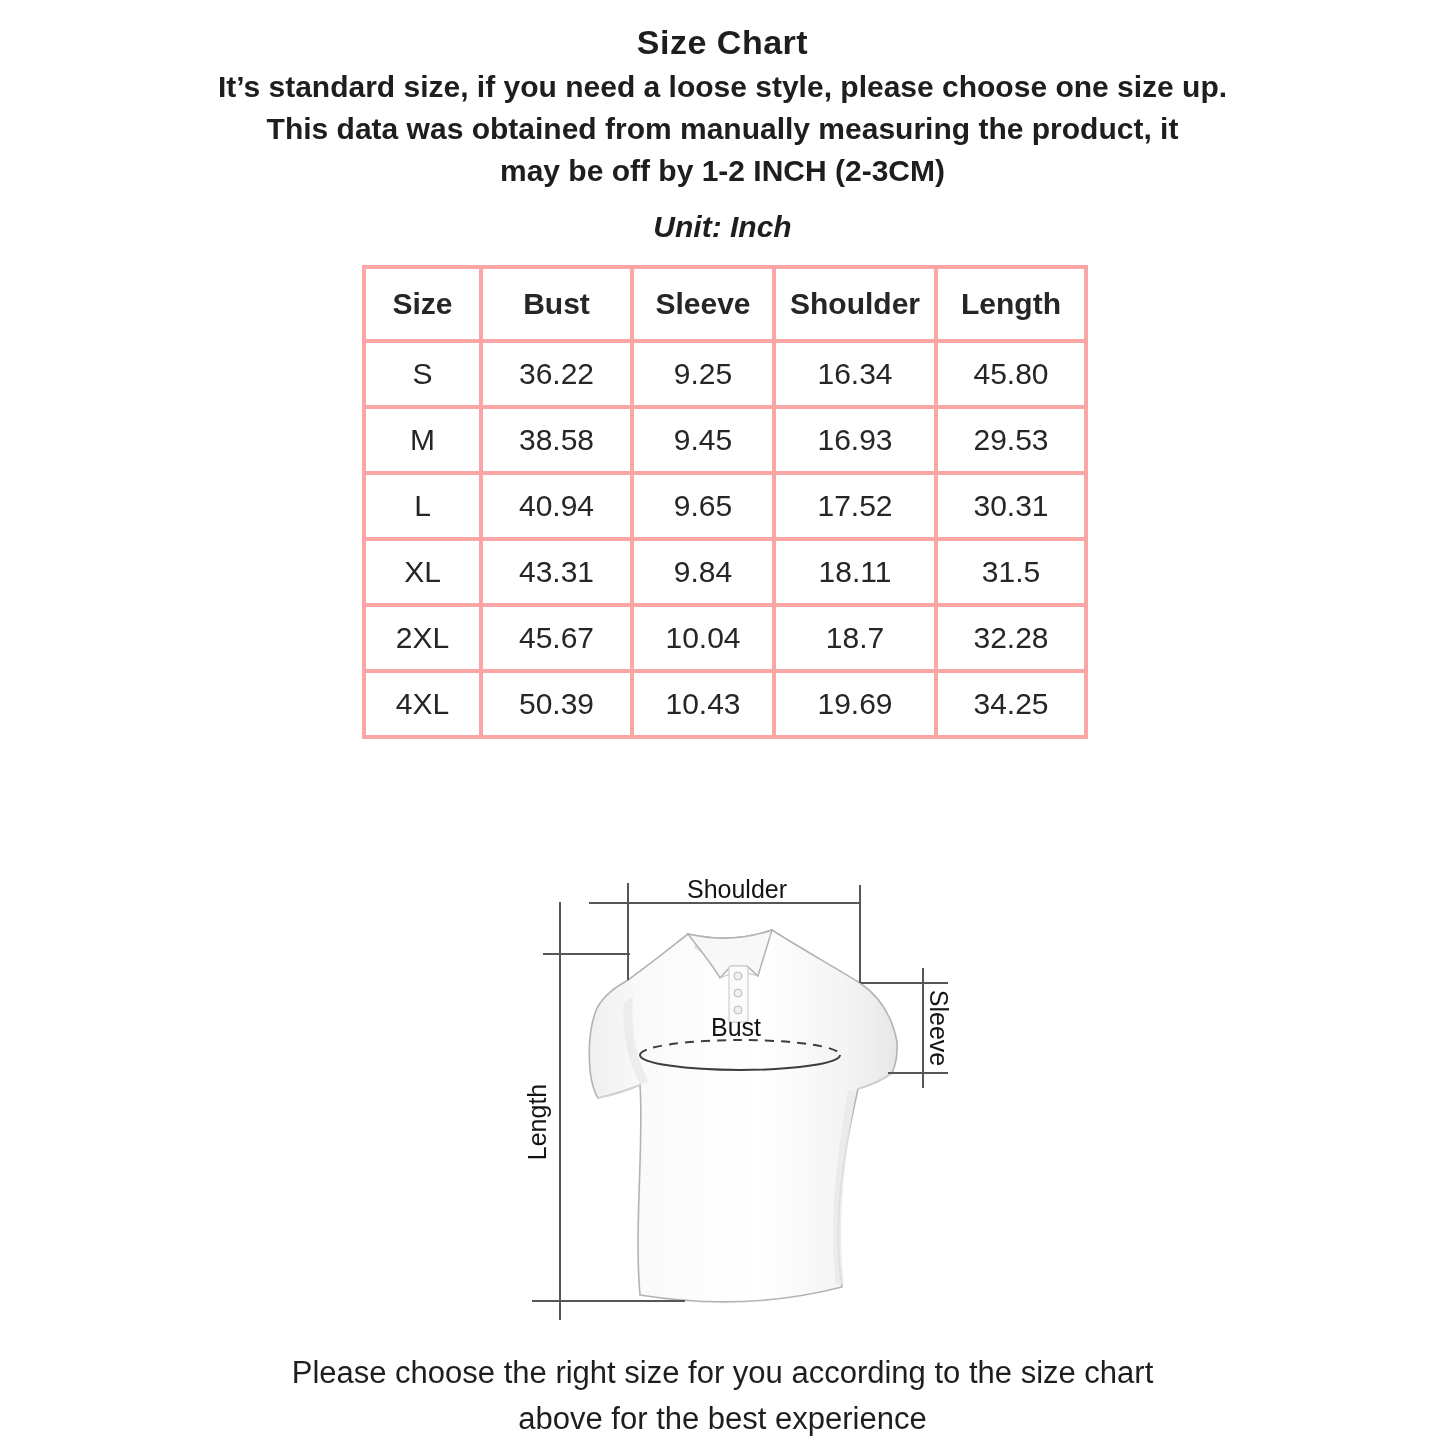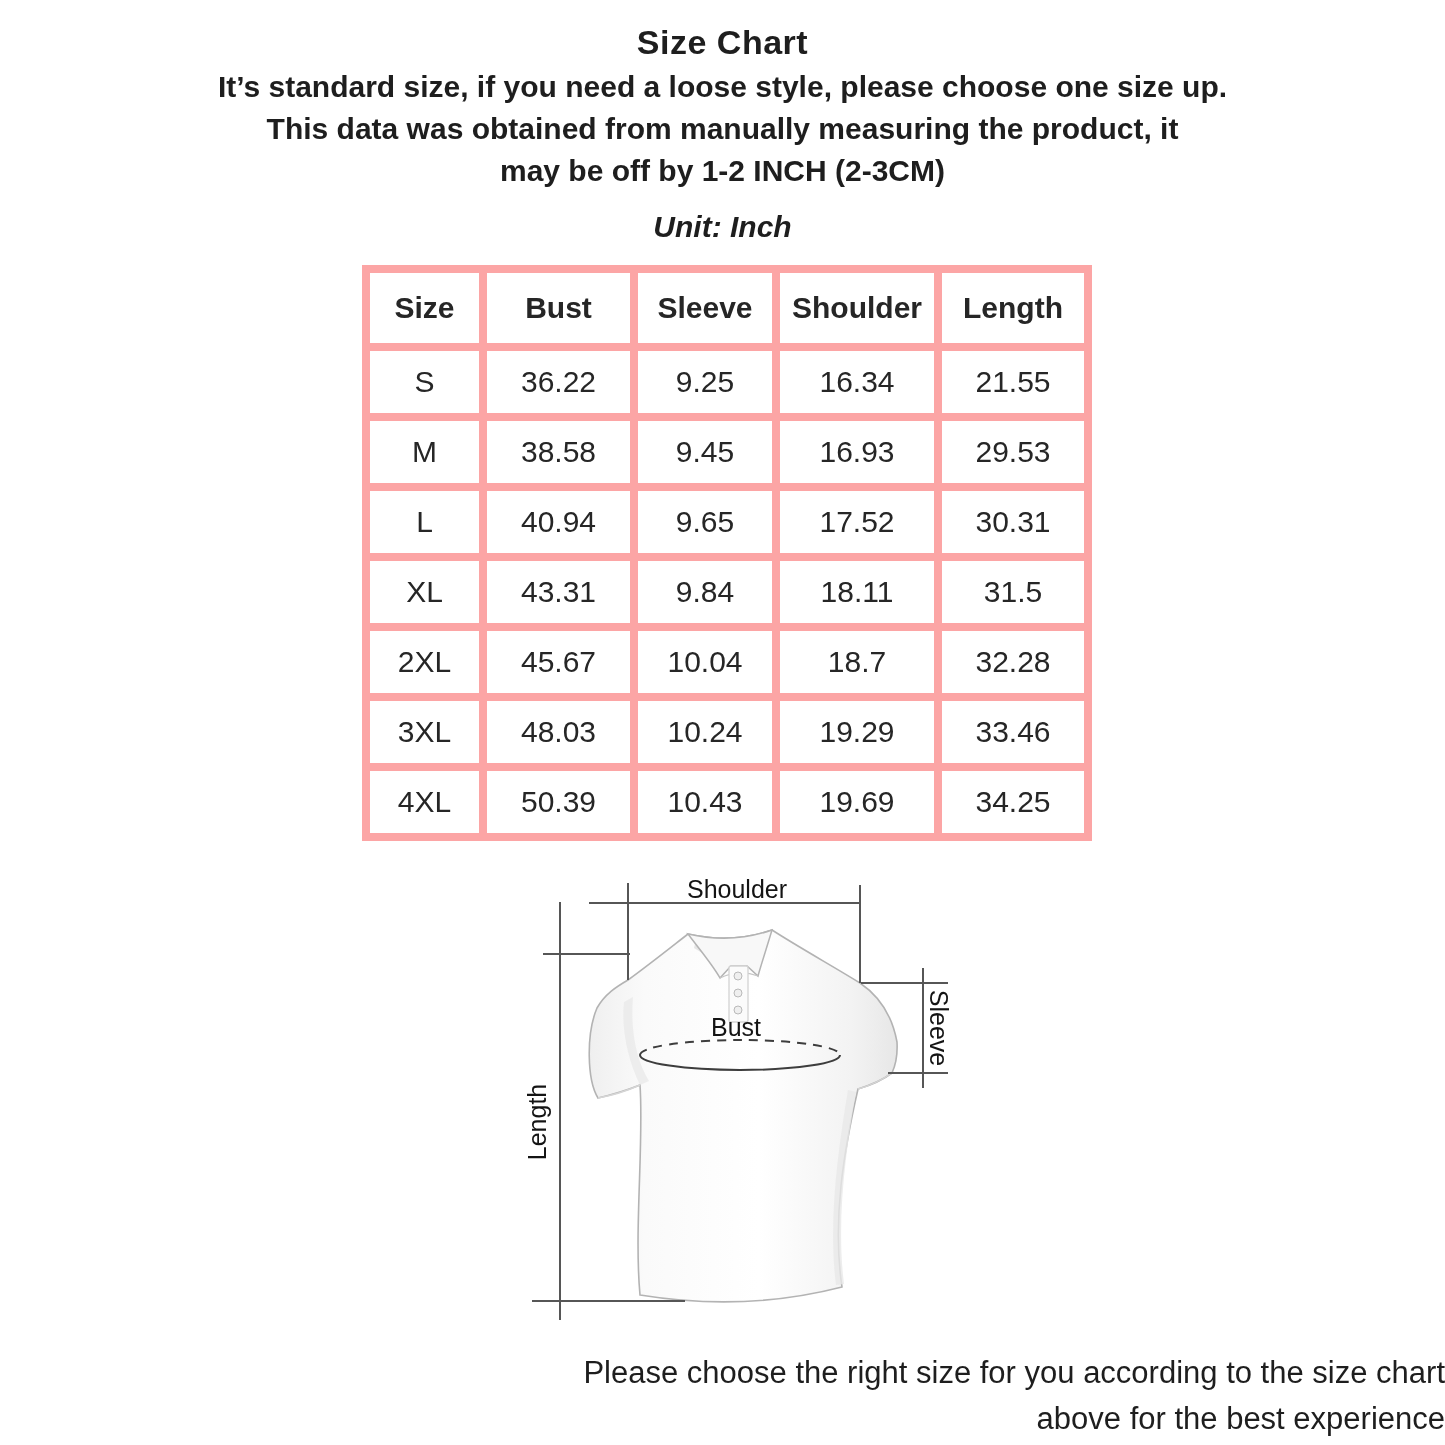--- a/index.html
+++ b/index.html
@@ -33,21 +33,21 @@
   }
 
   .table-wrap { top: 265px; left: 362px; }
   table.size-table {
     border-collapse: collapse;
     table-layout: fixed;
     width: 722px;
     background: #ffffff;
   }
   table.size-table th, table.size-table td {
-    border: 8px solid #fca5a5;
+    border: 4px solid #fca5a5;
     text-align: center;
     vertical-align: middle;
     font-size: 30px;
     padding: 0;
     color: #262626;
   }
   table.size-table th { height: 70px; font-weight: 700; }
   table.size-table td { height: 62px; font-weight: 400; }
 
   .diagram { top: 870px; left: 500px; width: 480px; height: 460px; }
@@ -57,21 +57,21 @@
     font-size: 25px;
     color: #141414;
     white-space: nowrap;
     transform: translate(-50%, -50%);
   }
   .dlabel.rot90  { transform: translate(-50%, -50%) rotate(90deg); }
   .dlabel.rotm90 { transform: translate(-50%, -50%) rotate(-90deg); }
 
   .footer-block {
     top: 1350px; left: 0; width: 100%;
-    text-align: right;
+    text-align: center;
     font-size: 31px; line-height: 46px;
     font-weight: 400;
   }
 </style>
 </head>
 <body>
 
 <div class="abs title-block">Size Chart</div>
 
 <div class="abs intro-block">
@@ -99,21 +99,21 @@
         <th>Shoulder</th>
         <th>Length</th>
       </tr>
     </thead>
     <tbody>
       <tr>
         <td>S</td>
         <td>36.22</td>
         <td>9.25</td>
         <td>16.34</td>
-        <td>21.55</td>
+        <td>45.80</td>
       </tr>
       <tr>
         <td>M</td>
         <td>38.58</td>
         <td>9.45</td>
         <td>16.93</td>
         <td>29.53</td>
       </tr>
       <tr>
         <td>L</td>
@@ -128,27 +128,20 @@
         <td>9.84</td>
         <td>18.11</td>
         <td>31.5</td>
       </tr>
       <tr>
         <td>2XL</td>
         <td>45.67</td>
         <td>10.04</td>
         <td>18.7</td>
         <td>32.28</td>
-      </tr>
-      <tr>
-        <td>3XL</td>
-        <td>48.03</td>
-        <td>10.24</td>
-        <td>19.29</td>
-        <td>33.46</td>
       </tr>
       <tr>
         <td>4XL</td>
         <td>50.39</td>
         <td>10.43</td>
         <td>19.69</td>
         <td>34.25</td>
       </tr>
     </tbody>
   </table>

